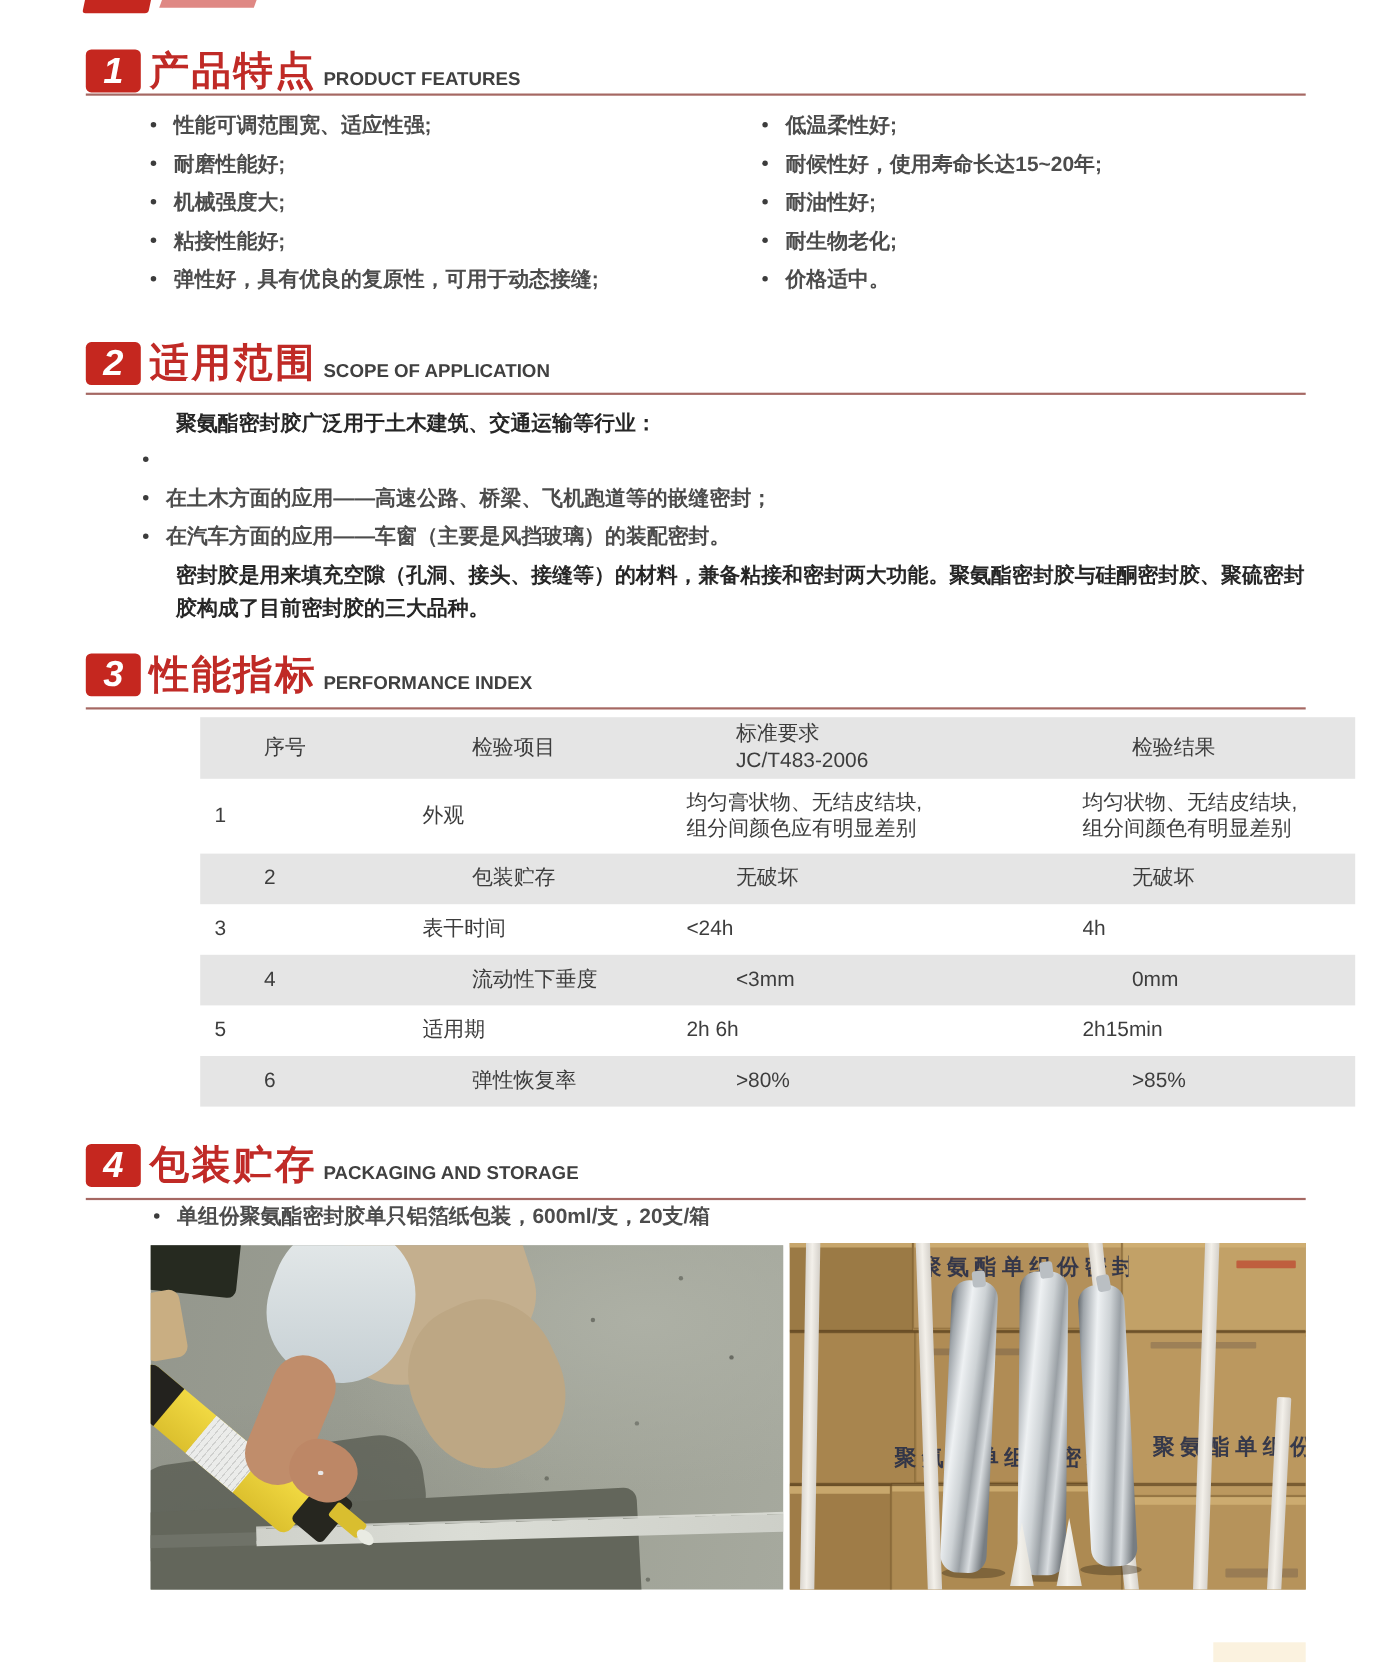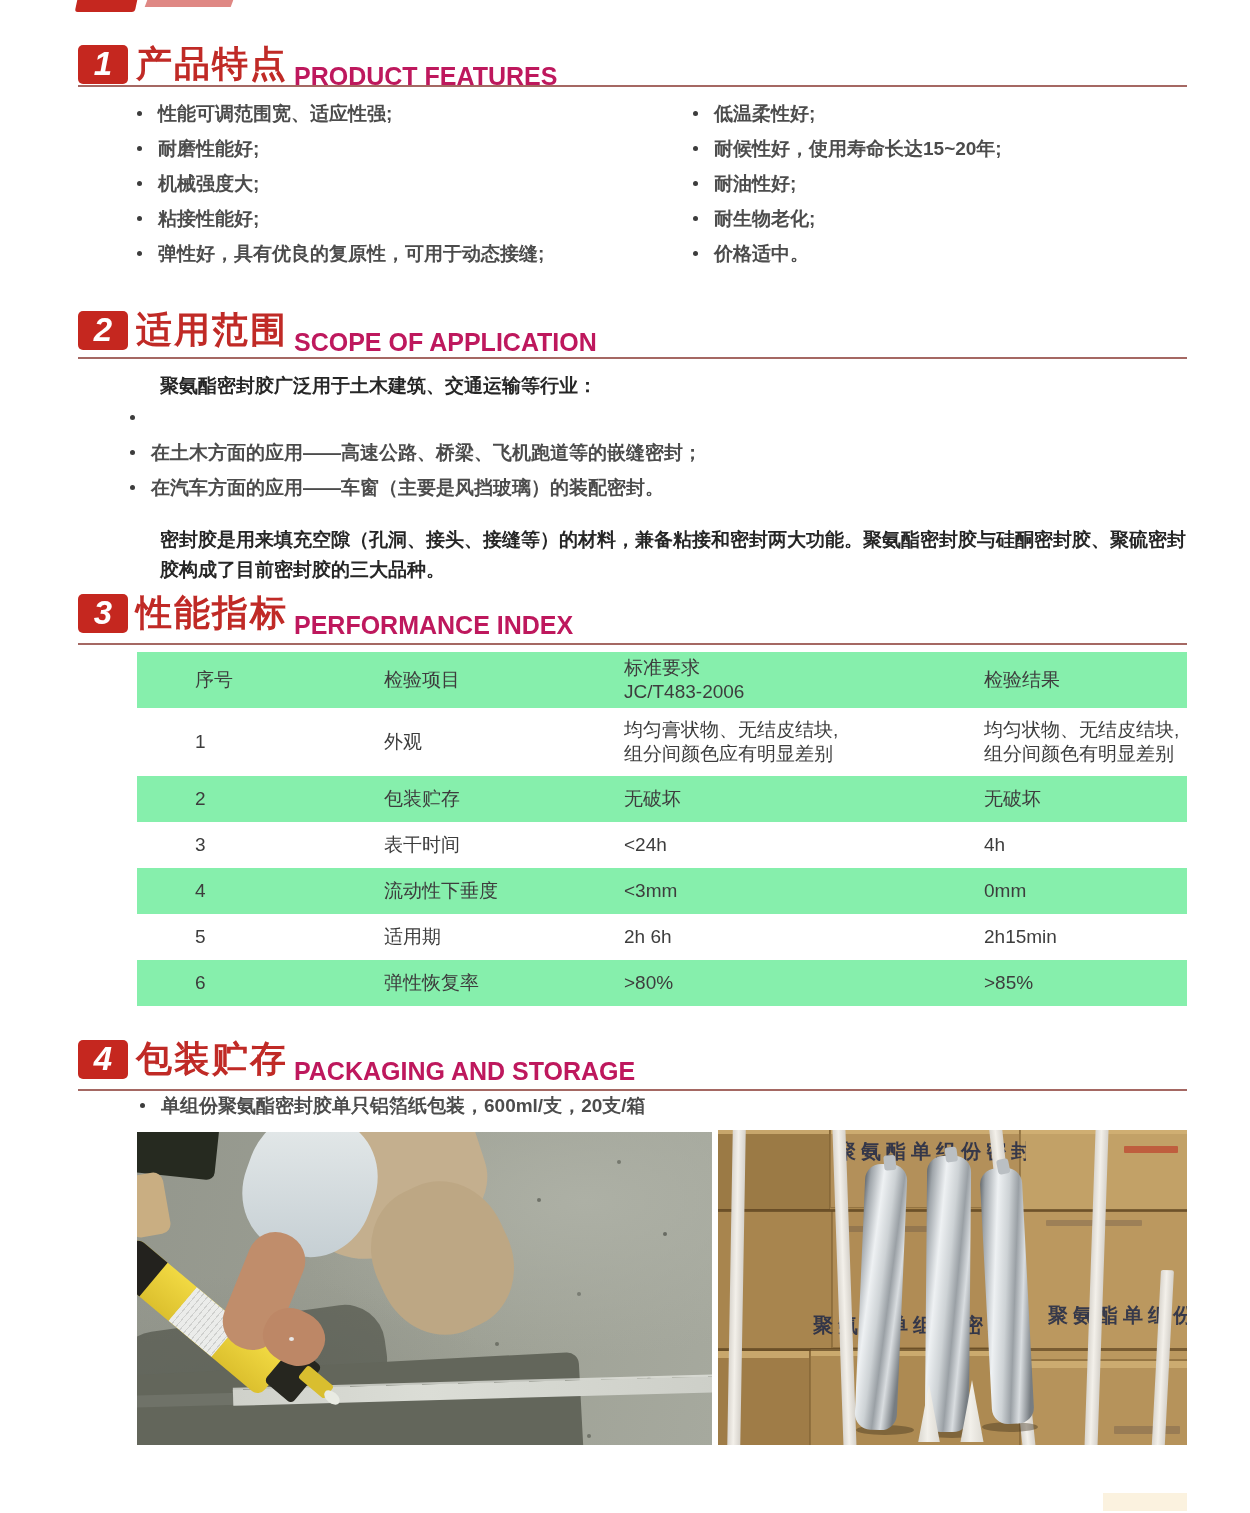--- a/index.html
+++ b/index.html
@@ -11,34 +11,34 @@
   .frag{position:absolute;background:#c5271f;}
   .f1{left:76px;top:0;width:60px;height:12px;transform:skewX(-12deg);border-radius:0 0 3px 3px;}
   .f2{left:146px;top:0;width:86px;height:7px;opacity:.55;transform:skewX(-20deg);}
 
   
   .sec{position:absolute;left:78px;width:1109px;height:60px;}
   .badge{position:absolute;left:0;top:0;width:50px;height:39px;background:#c5271f;border-radius:5px;
          display:flex;align-items:center;justify-content:center;}
   .badge span{color:#fff;font-size:33px;font-weight:bold;font-style:italic;transform:translateY(-1px);}
   .sec-title{position:absolute;left:58px;top:-5px;font-size:36px;font-weight:800;color:#c02a26;letter-spacing:2px;white-space:nowrap;}
-  .sec-sub{position:absolute;left:216px;top:17px;font-size:25px;font-weight:bold;color:#be185d;white-space:nowrap;}
+  .sec-sub{position:absolute;left:216px;top:17px;font-size:17px;font-weight:bold;color:#404040;white-space:nowrap;}
   .sec-line{position:absolute;left:0;width:1109px;height:2px;background:#a56863;}
 
   
   .blist{position:absolute;list-style:none;margin:0;padding:0;}
   .blist li{height:35px;display:flex;align-items:center;font-size:19px;color:#4c4c4c;font-weight:bold;}
   .dot{width:5px;height:5px;border-radius:50%;background:#3c3c3c;margin-right:16px;flex:none;}
 
   .bold-text{position:absolute;font-size:19px;font-weight:bold;color:#262626;line-height:30px;}
 
   
   .ptable{position:absolute;left:137px;top:652px;width:1050px;font-size:19px;color:#3d3d3d;}
   .trow{display:flex;width:100%;}
-  .gray{background:#86efac;}
+  .gray{background:#e5e5e5;margin-left:45px;}
   .h-row{height:56px;}
   .r-tall{height:68px;}
   .r-std{height:46px;}
   .tc{display:flex;align-items:center;box-sizing:border-box;}
   .tc>span{white-space:pre-line;line-height:24px;}
   .tc1{width:225px;padding-left:58px;}
   .tc2{width:240px;padding-left:22px;}
   .tc3{width:360px;padding-left:22px;}
   .tc4{width:225px;padding-left:22px;}
 
@@ -179,21 +179,21 @@
       </li>
     <li>
         <span class="dot"></span>
         <span>在土木方面的应用——高速公路、桥梁、飞机跑道等的嵌缝密封；</span>
       </li>
     <li>
         <span class="dot"></span>
         <span>在汽车方面的应用——车窗（主要是风挡玻璃）的装配密封。</span>
       </li>
   </ul>
-  <div class="bold-text" style="left:160px;top:509px;width:1030px;margin-top:16px;">密封胶是用来填充空隙（孔洞、接头、接缝等）的材料，兼备粘接和密封两大功能。聚氨酯密封胶与硅酮密封胶、聚硫密封胶构成了目前密封胶的三大品种。</div>
+  <div class="bold-text" style="left:160px;top:509px;width:1030px;">密封胶是用来填充空隙（孔洞、接头、接缝等）的材料，兼备粘接和密封两大功能。聚氨酯密封胶与硅酮密封胶、聚硫密封胶构成了目前密封胶的三大品种。</div>
 
   <div class="sec" style="top:594px;">
     <div class="badge">
         <span>3</span>
       </div>
     <span class="sec-title">性能指标</span>
     <span class="sec-sub">PERFORMANCE INDEX</span>
     <div class="sec-line" style="top:49px;"></div>
   </div>
 

